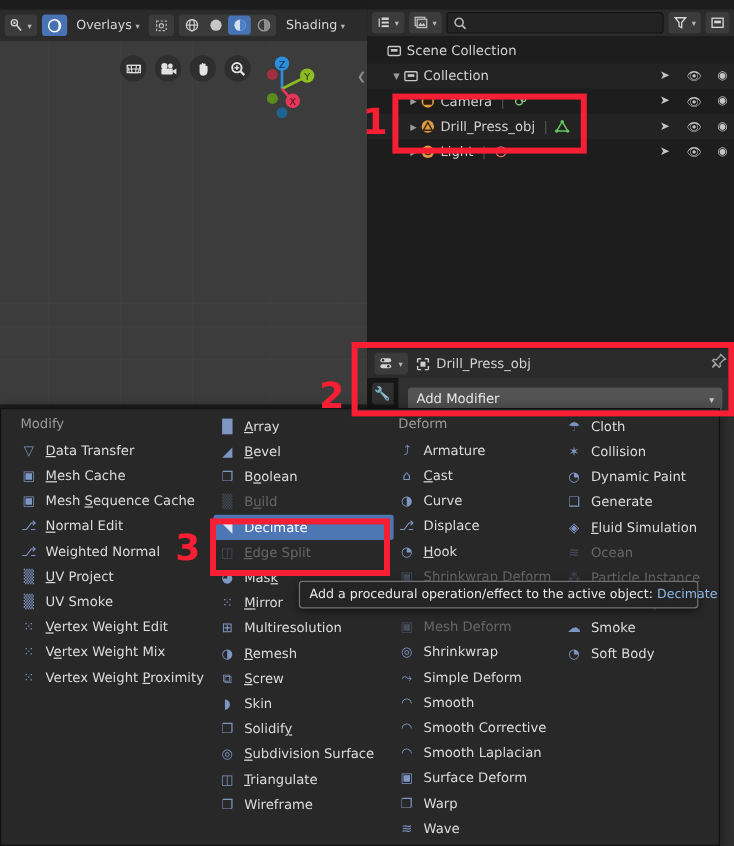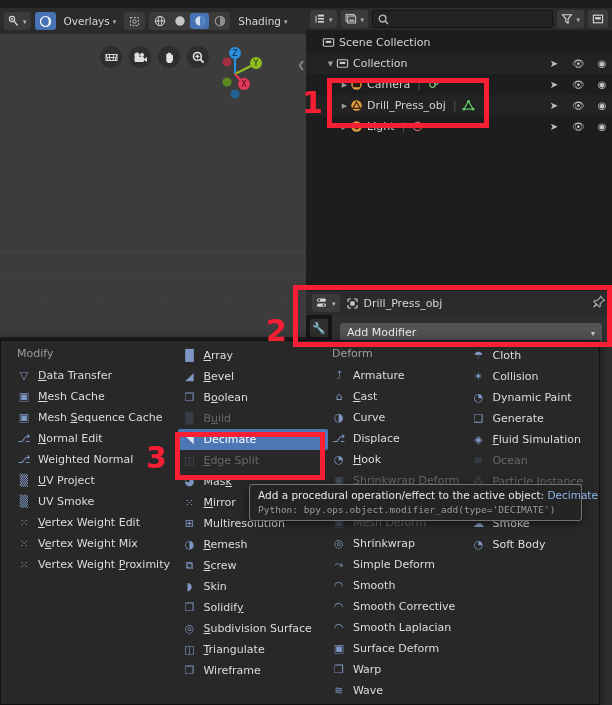--- a/index.html
+++ b/index.html
@@ -641,21 +641,20 @@
           <span class="mi">◔</span>
           <span>Soft Body</span>
         </div>
       </div>
     </div>
 
   <div id="tooltip">
     <div id="tt-line1">
       <span>Add a procedural operation/effect to the active object: </span><b>Decimate</b>
     </div>
-    <div id="tt-line2">Python: bpy.ops.object.modifier_add(type='DECIMATE')</div>
   </div>
 
   <div class="anno-box" style="left:327px;top:78px;width:162px;height:50px;"></div>
   <div class="anno-num" style="left:302px;top:88px;">1</div>
 
   <div class="anno-box" style="left:293px;top:285px;width:319px;height:62px;"></div>
   <div class="anno-num" style="left:266px;top:316px;">2</div>
 
   <div class="anno-box" style="left:175px;top:432px;width:150px;height:48px;"></div>
   <div class="anno-num" style="left:146px;top:443px;">3</div>

